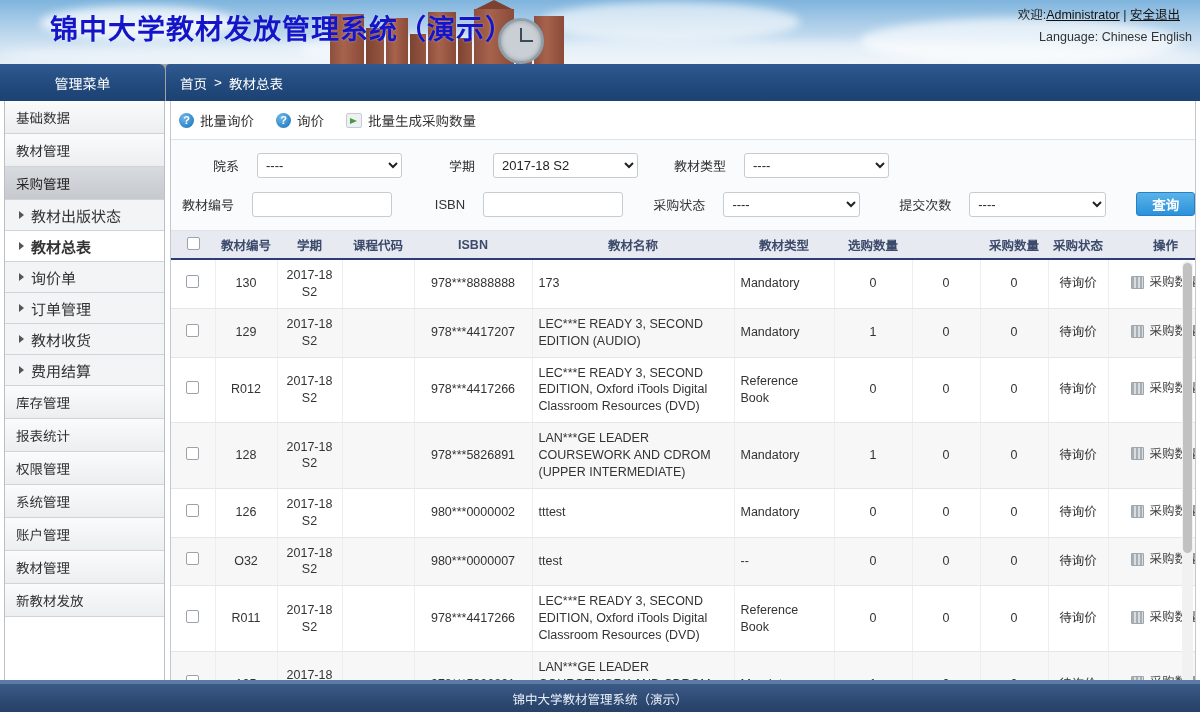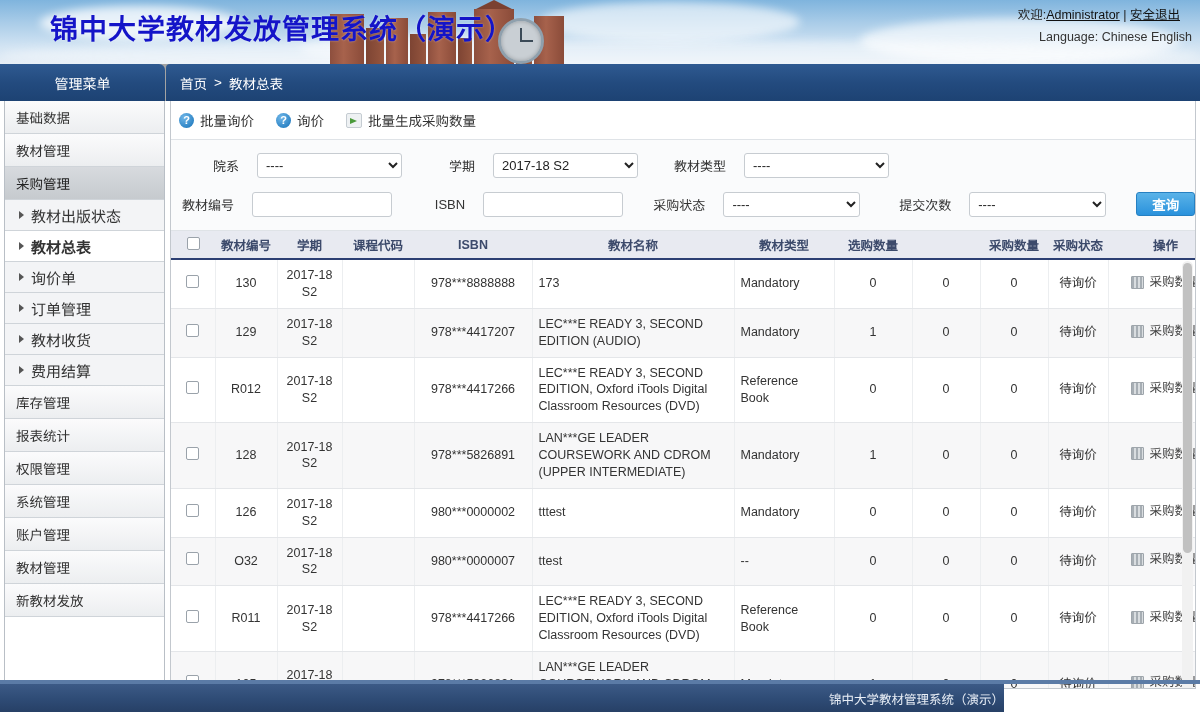--- a/index.html
+++ b/index.html
@@ -283,24 +283,24 @@
     letter-spacing: 1px;
     pointer-events: none;
     z-index: 40;
     white-space: nowrap;
     font-family: "Liberation Sans", sans-serif;
   }
 
   
   .footer {
     position:absolute; left:0; bottom:0;
-    width: 1004px; height: 28px;
+    width: 1200px; height: 28px;
     background: linear-gradient(180deg,#3c5a86 0%, #2e4b75 55%, #274066 100%);
     color: #e8eef6; font-size: 12.5px;
-    display:flex; align-items:center; justify-content:flex-end;
+    display:flex; align-items:center; justify-content:center;
   }
   .footer-strip {
     position:absolute; left:0; bottom:28px; width:1200px; height:4px;
     background:#5b7ba6;
   }
 </style>
 </head>
 <body>
 
 <div class="banner">

